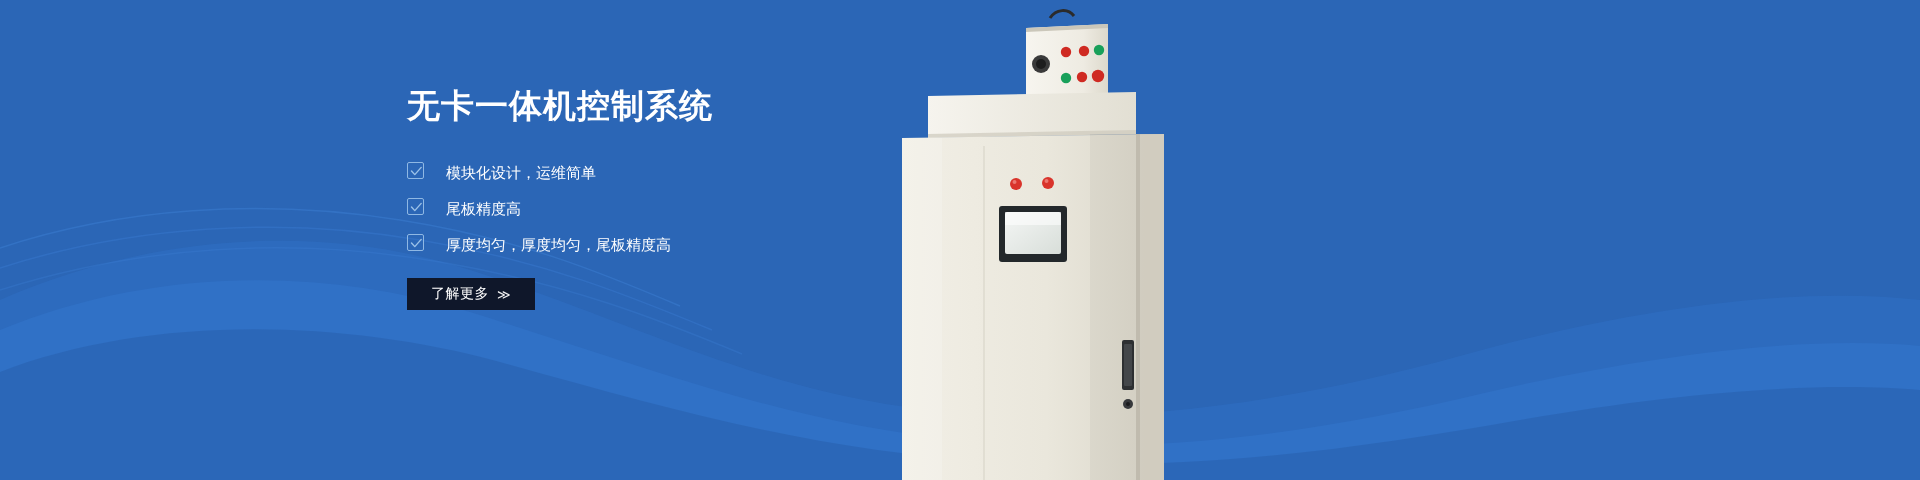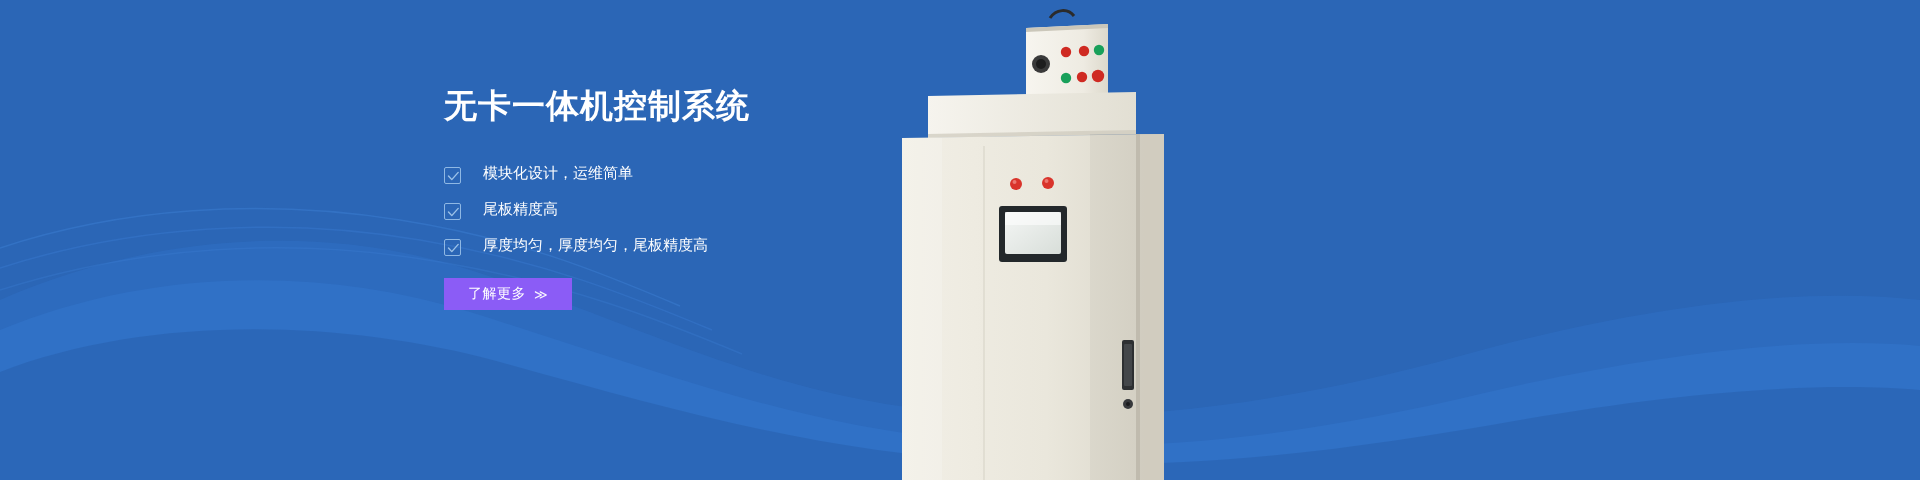--- a/index.html
+++ b/index.html
@@ -21,42 +21,42 @@
     position: absolute;
     inset: 0;
     width: 100%;
     height: 100%;
     display: block;
   }
 
   
   .content {
     position: absolute;
-    left: 444px;
+    left: 407px;
     top: 88px;
     width: 470px;
     z-index: 5;
   }
   .headline {
     font-size: 33px;
     font-weight: bold;
     color: #ffffff;
     letter-spacing: 1px;
     line-height: 1.1;
     margin: 0 0 38px 0;
     white-space: nowrap;
   }
   .feature-list {
     list-style: none;
     margin: 0;
     padding: 0;
   }
   .feature-item {
     display: flex;
-    align-items: flex-end;
+    align-items: flex-start;
     margin-bottom: 14px;
     height: 22px;
   }
   .check-box {
     width: 17px;
     height: 17px;
     border: 1px solid #8fb8e4;
     border-radius: 2px;
     flex: 0 0 auto;
     position: relative;
@@ -74,21 +74,21 @@
     line-height: 22px;
     white-space: nowrap;
   }
   .cta-wrap {
     margin-top: 22px;
   }
   .cta-button {
     display: inline-flex;
     align-items: center;
     justify-content: center;
-    background: #8b5cf6;
+    background: #0f172a;
     color: #ffffff;
     font-size: 14px;
     border: none;
     padding: 0 24px;
     height: 32px;
     min-width: 118px;
     cursor: pointer;
     letter-spacing: 0.5px;
     font-family: "Liberation Sans", "DejaVu Sans", sans-serif;
   }

